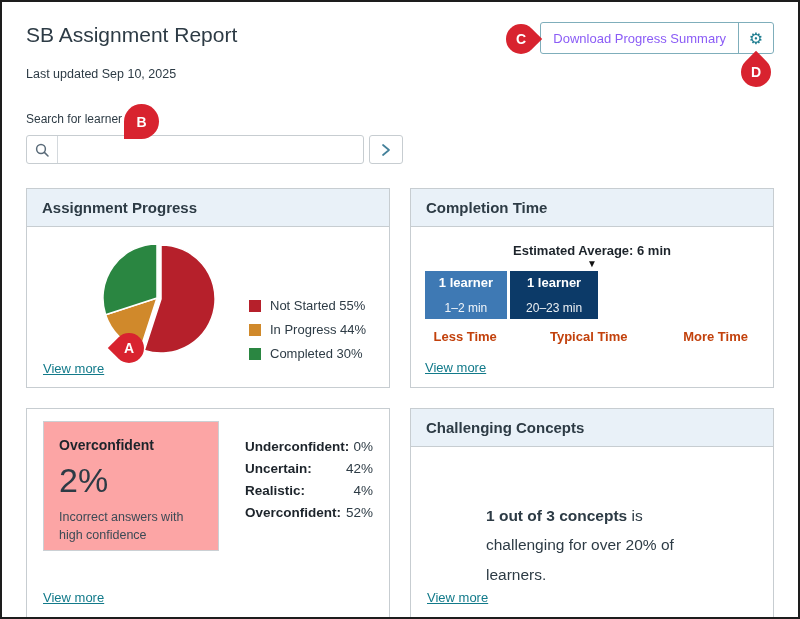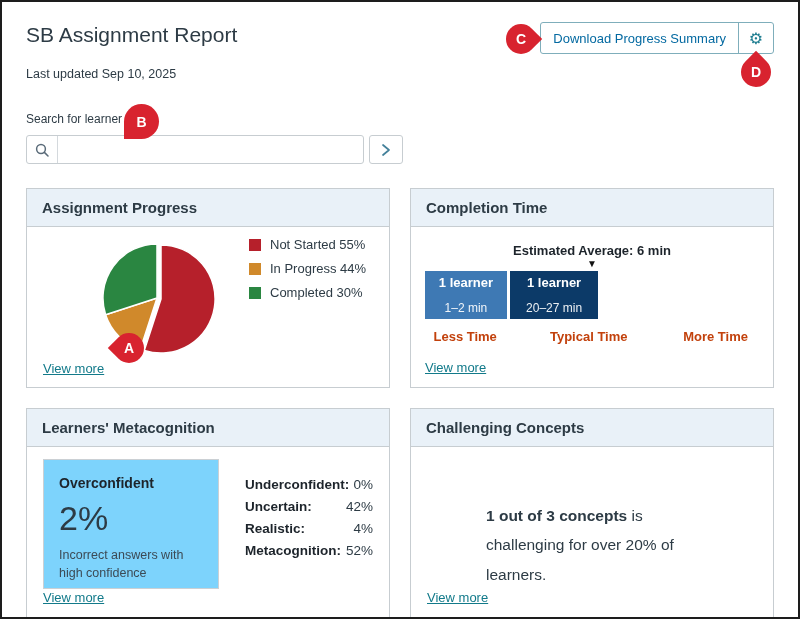--- a/index.html
+++ b/index.html
@@ -21,21 +21,21 @@
   .top-row { display:flex; justify-content:space-between; align-items:flex-start; }
   .page-title { font-size:21px; font-weight:400; color:#2D3B45; line-height:1.2; }
   .updated { margin-top:13px; font-size:12.5px; color:#2D3B45; }
   .btn-group {
     position:relative;
     display:inline-flex; align-items:stretch;
     border:1px solid #7FAEBB; border-radius:3px; background:#fff; height:32px;
   }
   .dl-btn {
     border:none; background:transparent; cursor:pointer;
-    padding:0 12px; font-size:13px; color:#0369a1;
+    padding:0 12px; font-size:13px; color:#8b5cf6;
     font-family:inherit; display:flex; align-items:center;
   }
   .gear-btn {
     border:none; border-left:1px solid #7FAEBB; background:transparent; cursor:pointer;
     width:35px; display:flex; align-items:center; justify-content:center;
     font-size:16px; color:#1E7D90; position:relative;
   }
   
   .search-section { margin-top:28px; position:relative; }
   .search-label { font-size:12px; color:#2D3B45; display:inline-block; }
@@ -66,39 +66,39 @@
   .card-header {
     background:#E9F1F8; border-bottom:1px solid #C7CDD1;
     padding:10px 15px; font-size:15px; font-weight:700; color:#2D3B45;
   }
   .card-body { flex:1; padding:10px 16px 12px; display:flex; flex-direction:column; position:relative; }
   .view-more {
     margin-top:auto; align-self:flex-start;
     font-size:13px; color:#127A8A; text-decoration:underline; cursor:pointer;
   }
   
-  .ap-content { display:flex; align-items:flex-start; flex:1; }
+  .ap-content { display:flex; align-items:flex-end; flex:1; }
   .pie-wrap { margin-left:54px; width:124px; height:124px; }
   .legend { margin-left:28px; display:flex; flex-direction:column; gap:9px; }
   .legend-item { display:flex; align-items:center; gap:9px; font-size:13px; color:#2D3B45; }
   .legend-swatch { width:12px; height:12px; flex:0 0 12px; }
   
   .ct-body { padding:8px 14px 12px; }
   .est-avg { text-align:center; font-size:13px; font-weight:700; color:#1d242b; margin-top:8px; }
   .est-arrow { text-align:center; font-size:10px; color:#111; line-height:1; margin-top:1px; }
   .ct-bar { display:flex; gap:3px; margin-top:2px; height:48px; }
   .ct-seg { display:flex; flex-direction:column; align-items:center; justify-content:center; color:#fff; }
   .ct-seg .seg-learners { font-size:13px; font-weight:700; }
   .ct-seg .seg-range { font-size:12px; margin-top:11px; color:rgba(255,255,255,.92); }
   .ct-zones { display:flex; gap:3px; margin-top:10px; }
   .ct-zone { text-align:center; font-size:13px; font-weight:700; color:#c2410c; }
   
   .meta-content { display:flex; gap:26px; flex:1; }
   .overbox {
-    width:176px; background:#7dd3fc; border:1px solid #CBD0D4;
+    width:176px; background:#fca5a5; border:1px solid #CBD0D4;
     padding:15px 15px; margin-top:2px; height:130px;
   }
   .overbox-title { font-size:14px; font-weight:700; color:#1d242b; }
   .overbox-value { font-size:34px; font-weight:300; color:#2D3B45; margin-top:8px; }
   .overbox-desc { font-size:12.5px; color:#3c4a55; margin-top:9px; line-height:1.4; }
   .stats { flex:1; margin-top:20px; display:flex; flex-direction:column; gap:7px; max-width:158px; }
   .stat-row { display:flex; font-size:13.5px; }
   .stat-label { font-weight:700; color:#1d242b; }
   .stat-value { margin-left:auto; color:#2D3B45; }
   
@@ -209,34 +209,33 @@
       <div class="card-body ct-body">
         <div class="est-avg">Estimated Average: 6 min</div>
         <div class="est-arrow">▼</div>
         <div class="ct-bar">
           <div class="ct-seg" style="background-color: rgb(62, 121, 180); width: 24.5%;">
             <div class="seg-learners">1 learner</div>
             <div class="seg-range">1–2 min</div>
           </div>
           <div class="ct-seg" style="background-color: rgb(12, 58, 104); width: 26.5%;">
             <div class="seg-learners">1 learner</div>
-            <div class="seg-range">20–27 min</div>
+            <div class="seg-range">20–23 min</div>
           </div>
         </div>
         <div class="ct-zones">
           <div class="ct-zone" style="width: 24.5%;">Less Time</div>
           <div class="ct-zone" style="width: 49%;">Typical Time</div>
           <div class="ct-zone" style="width: 26.5%;">More Time</div>
         </div>
         <a class="view-more">View more</a>
       </div>
     </div>
 
     <div class="card">
-      <div class="card-header">Learners' Metacognition</div>
       <div class="card-body">
         <div class="meta-content">
           <div class="overbox">
             <div class="overbox-title">Overconfident</div>
             <div class="overbox-value">2%</div>
             <div class="overbox-desc">Incorrect answers with high confidence</div>
           </div>
           <div class="stats">
             <div class="stat-row">
               <span class="stat-label">Underconfident:</span>
@@ -244,21 +243,21 @@
             </div>
             <div class="stat-row">
               <span class="stat-label">Uncertain:</span>
               <span class="stat-value">42%</span>
             </div>
             <div class="stat-row">
               <span class="stat-label">Realistic:</span>
               <span class="stat-value">4%</span>
             </div>
             <div class="stat-row">
-              <span class="stat-label">Metacognition:</span>
+              <span class="stat-label">Overconfident:</span>
               <span class="stat-value">52%</span>
             </div>
           </div>
         </div>
         <a class="view-more">View more</a>
       </div>
     </div>
 
     <div class="card">
       <div class="card-header">Challenging Concepts</div>

